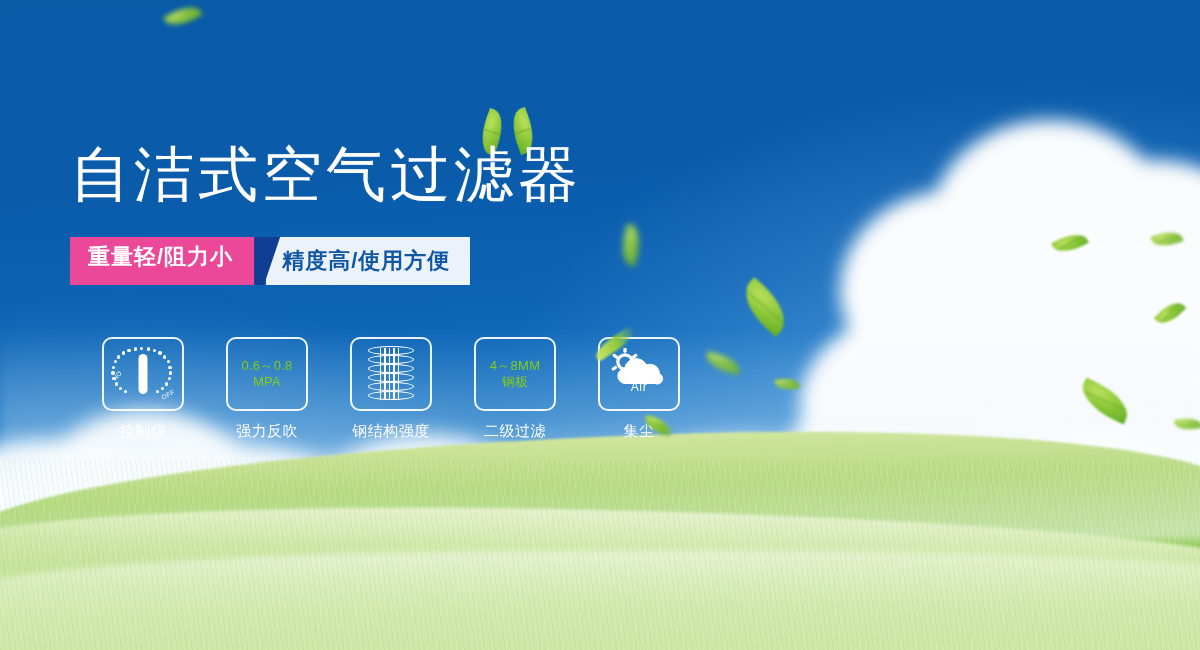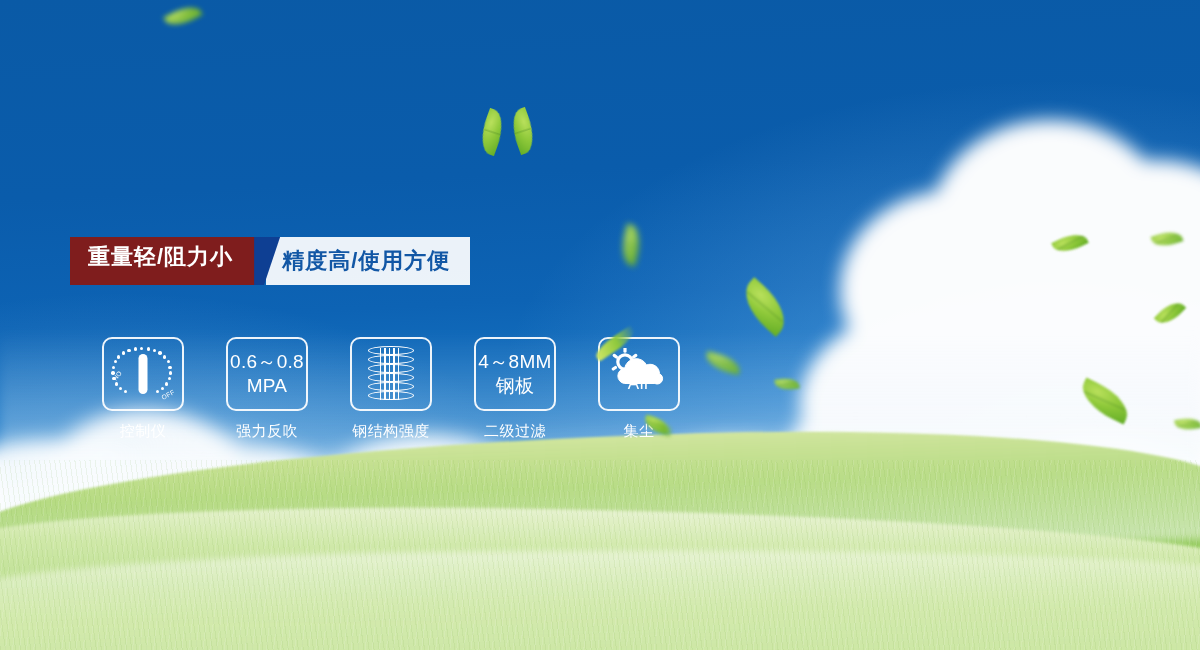--- a/index.html
+++ b/index.html
@@ -179,21 +179,21 @@
   
   .subtitle-bar {
     position: absolute;
     left: 70px;
     top: 237px;
     height: 48px;
     display: flex;
     align-items: stretch;
   }
   .sub-left {
-    background: #7f1d1d;
+    background: #ec4899;
     color: #ffffff;
     font-size: 22px;
     font-weight: 700;
     letter-spacing: 1px;
     display: flex;
     align-items: center;
     padding: 0 22px 8px 18px;
     position: relative;
     z-index: 2;
   }
@@ -242,26 +242,26 @@
     display: flex;
     align-items: center;
     justify-content: center;
     color: #ffffff;
     text-align: center;
     box-sizing: border-box;
     position: relative;
     overflow: visible;
   }
   .feature-text {
-    font-size: 19px;
+    font-size: 13px;
     line-height: 1.25;
     font-weight: 400;
     letter-spacing: 0.3px;
     white-space: pre-line;
-    color: #ffffff;
+    color: #84cc16;
   }
   .feature-label {
     margin-top: 11px;
     font-size: 15px;
     color: #ffffff;
     font-weight: 400;
     letter-spacing: 0.5px;
     white-space: nowrap;
   }
 
@@ -307,21 +307,21 @@
     background:
       repeating-linear-gradient(90deg, #ffffff 0px, #ffffff 1.4px, rgba(255,255,255,0) 1.4px, rgba(255,255,255,0) 4.4px);
   }
 
   
   .aircloud { position: relative; width: 62px; height: 56px; }
   .aircloud .air-text {
     position: absolute;
     left: 0; right: 0; bottom: 8px;
     text-align: center;
-    font-size: 17px;
+    font-size: 12px;
     color: #ffffff;
     letter-spacing: 0.6px;
   }
   .aircloud .streak {
     position: absolute;
     left: -16px; top: -9px;
     width: 46px; height: 13px;
     background: linear-gradient(100deg, #d3e86a 0%, #8ec83c 55%, rgba(120,190,60,0) 100%);
     border-radius: 60% 10% 60% 10%;
     transform: rotate(-34deg);
@@ -417,20 +417,21 @@
     </div>
 
   <div class="leaf" style="left:1175px; top:418px; width:26px; height:12px; transform:rotate(-10deg); filter:blur(1.6px); opacity:0.9;">
       <i class="vein"></i>
     </div>
 
   <div class="leaf" style="left:646px;  top:420px; width:26px; height:13px; transform:rotate(16deg);  filter:blur(2.2px); opacity:0.85;">
       <i class="vein"></i>
     </div>
 
+  <div class="title">自洁式空气过滤器</div>
 
   <div class="subtitle-bar">
     <div class="sub-left">重量轻/阻力小</div>
     <div class="sub-slant"></div>
     <div class="sub-right">精度高/使用方便</div>
   </div>
 
   <div class="features">
 
     <div class="feature">

